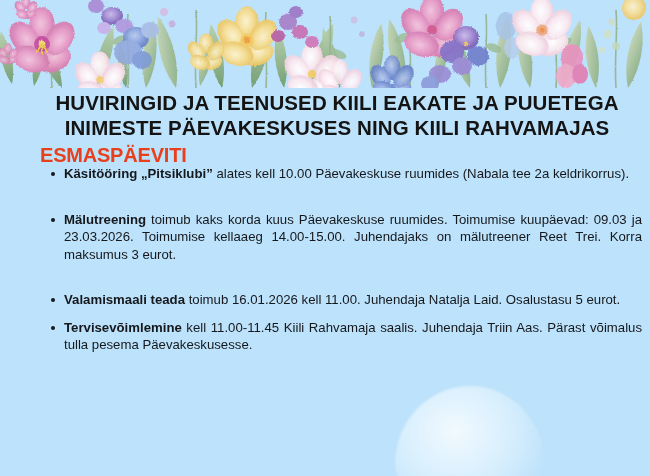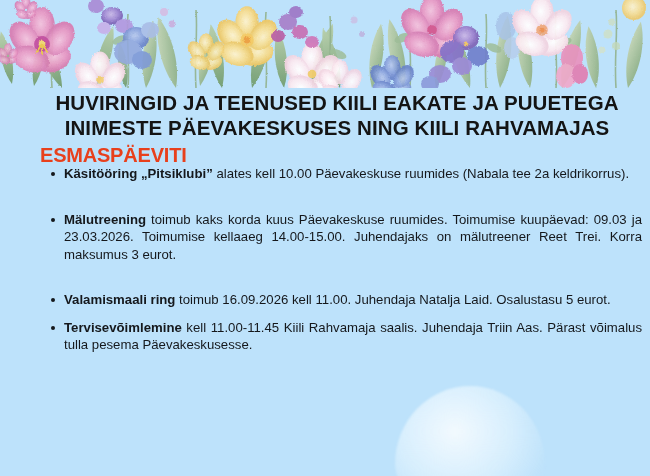--- a/index.html
+++ b/index.html
@@ -407,21 +407,21 @@
 
   <h2 class="day-heading">ESMASPÄEVITI</h2>
   <ul class="event-list list-block">
     <li>
       <span class="event-title">Käsitööring „Pitsiklubi”</span><span> alates kell 10.00 Päevakeskuse ruumides (Nabala tee 2a keldrikorrus).</span>
     </li>
     <li>
       <span class="event-title">Mälutreening</span><span> toimub kaks korda kuus Päevakeskuse ruumides. Toimumise kuupäevad: 09.03 ja 23.03.2026. Toimumise kellaaeg 14.00-15.00. Juhendajaks on mälutreener Reet Trei. Korra maksumus 3 eurot.</span>
     </li>
     <li>
-      <span class="event-title">Valamismaali ring</span><span> toimub 16.09.2026 kell 11.00. Juhendaja Natalja Laid. Osalustasu 5 eurot.</span>
+      <span class="event-title">Valamismaali teada</span><span> toimub 16.01.2026 kell 11.00. Juhendaja Natalja Laid. Osalustasu 5 eurot.</span>
     </li>
   </ul>
 
   <ul class="event-list list-block second">
     <li>
       <span class="event-title">Tervisevõimlemine</span><span> kell 11.00-11.45 Kiili Rahvamaja saalis. Juhendaja Triin Aas. Pärast võimalus tulla pesema Päevakeskusesse.</span>
     </li>
   </ul>
 
 </div>

